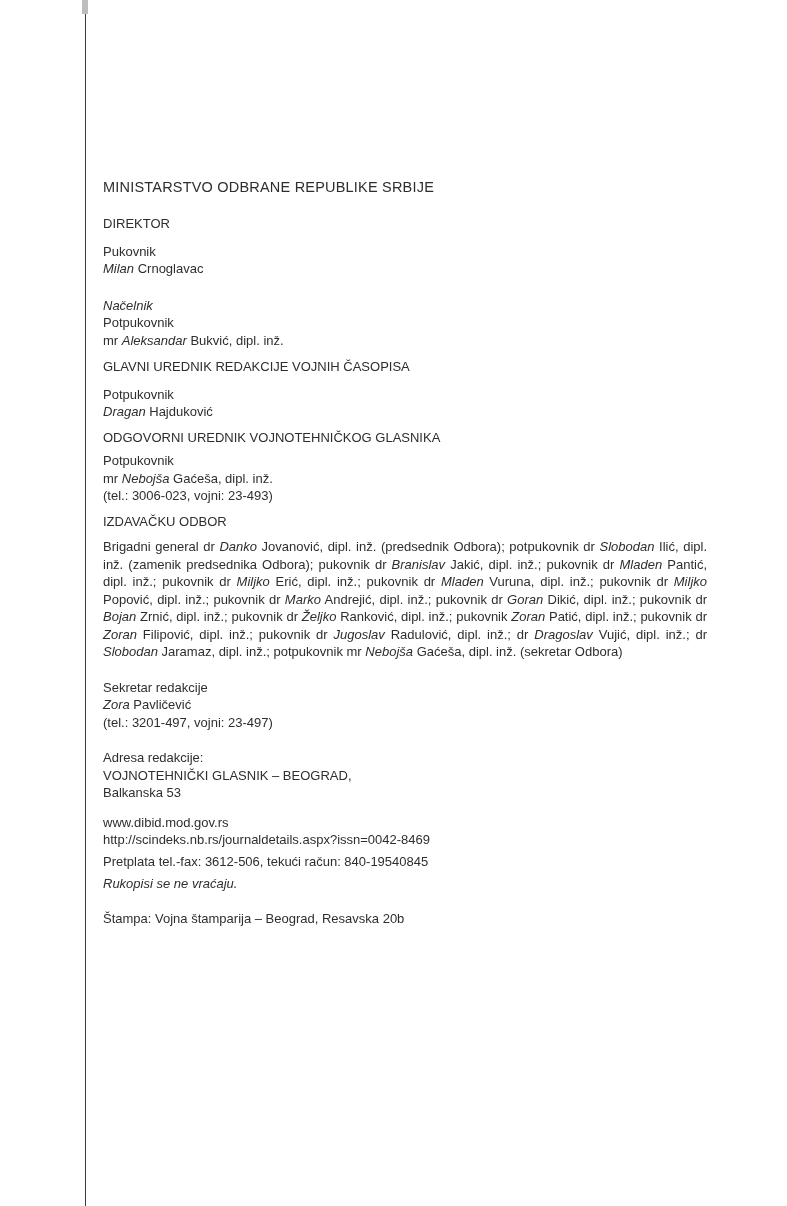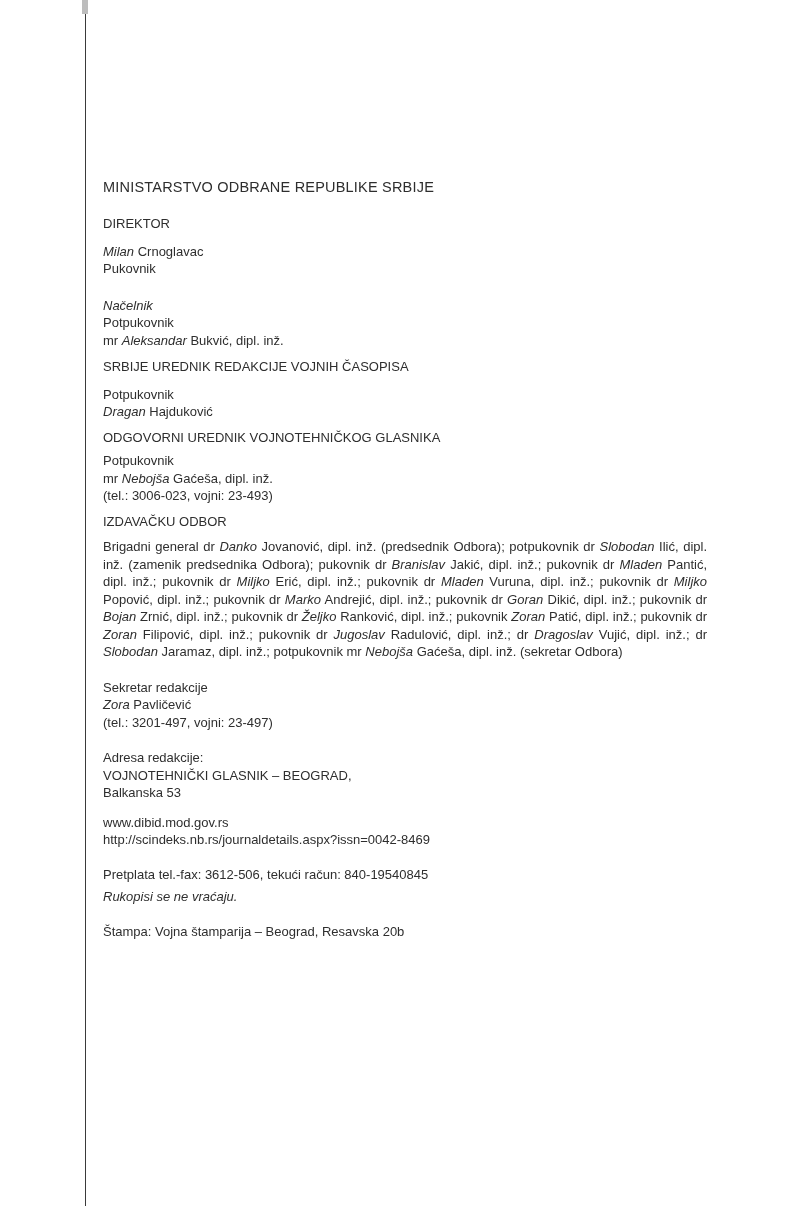--- a/index.html
+++ b/index.html
@@ -35,21 +35,21 @@
   .block { margin-top: 9px; }
   .block:first-child { margin-top: 0; }
   .title { font-size: 14.5px; letter-spacing: 0.2px; line-height: 18px; }
   .it, .line .it { font-style: italic; }
   .board {
     text-align: justify;
     text-align-last: left;
   }
   .mt5  { margin-top: 5px; }
   .mt6  { margin-top: 6px; }
-  .mt7  { margin-top: 17px; }
+  .mt7  { margin-top: 4px; }
   .mt8  { margin-top: 8px; }
   .mt10 { margin-top: 10px; }
   .mt11 { margin-top: 19px; }
   .mt12 { margin-top: 12px; }
   .mt17 { margin-top: 17px; }
   .mt18 { margin-top: 18px; }
 </style>
 </head>
 <body>
 
@@ -59,32 +59,32 @@
   <div class="edge-rule-tip"></div>
 
   <div class="content">
 
     <div class="block title">MINISTARSTVO ODBRANE REPUBLIKE SRBIJE</div>
 
 
     <div class="block mt11">DIREKTOR</div>
 
     <div class="block mt10">
+      <div class="line">Pukovnik</div>
       <div class="line"><span class="it">Milan</span><span> Crnoglavac</span></div>
-      <div class="line">Pukovnik</div>
     </div>
 
 
     <div class="block mt11">
       <div class="line"><span class="it">Načelnik</span></div>
       <div class="line">Potpukovnik</div>
       <div class="line"><span>mr </span><span class="it">Aleksandar</span><span> Bukvić, dipl. inž.</span></div>
     </div>
 
-    <div class="block">SRBIJE UREDNIK REDAKCIJE VOJNIH ČASOPISA</div>
+    <div class="block">GLAVNI UREDNIK REDAKCIJE VOJNIH ČASOPISA</div>
 
     <div class="block mt10">
       <div class="line">Potpukovnik</div>
       <div class="line"><span class="it">Dragan</span><span> Hajduković</span></div>
     </div>
 
     <div class="block mt8">ODGOVORNI UREDNIK VOJNOTEHNIČKOG GLASNIKA</div>
 
     <div class="block mt6">
       <div class="line">Potpukovnik</div>

